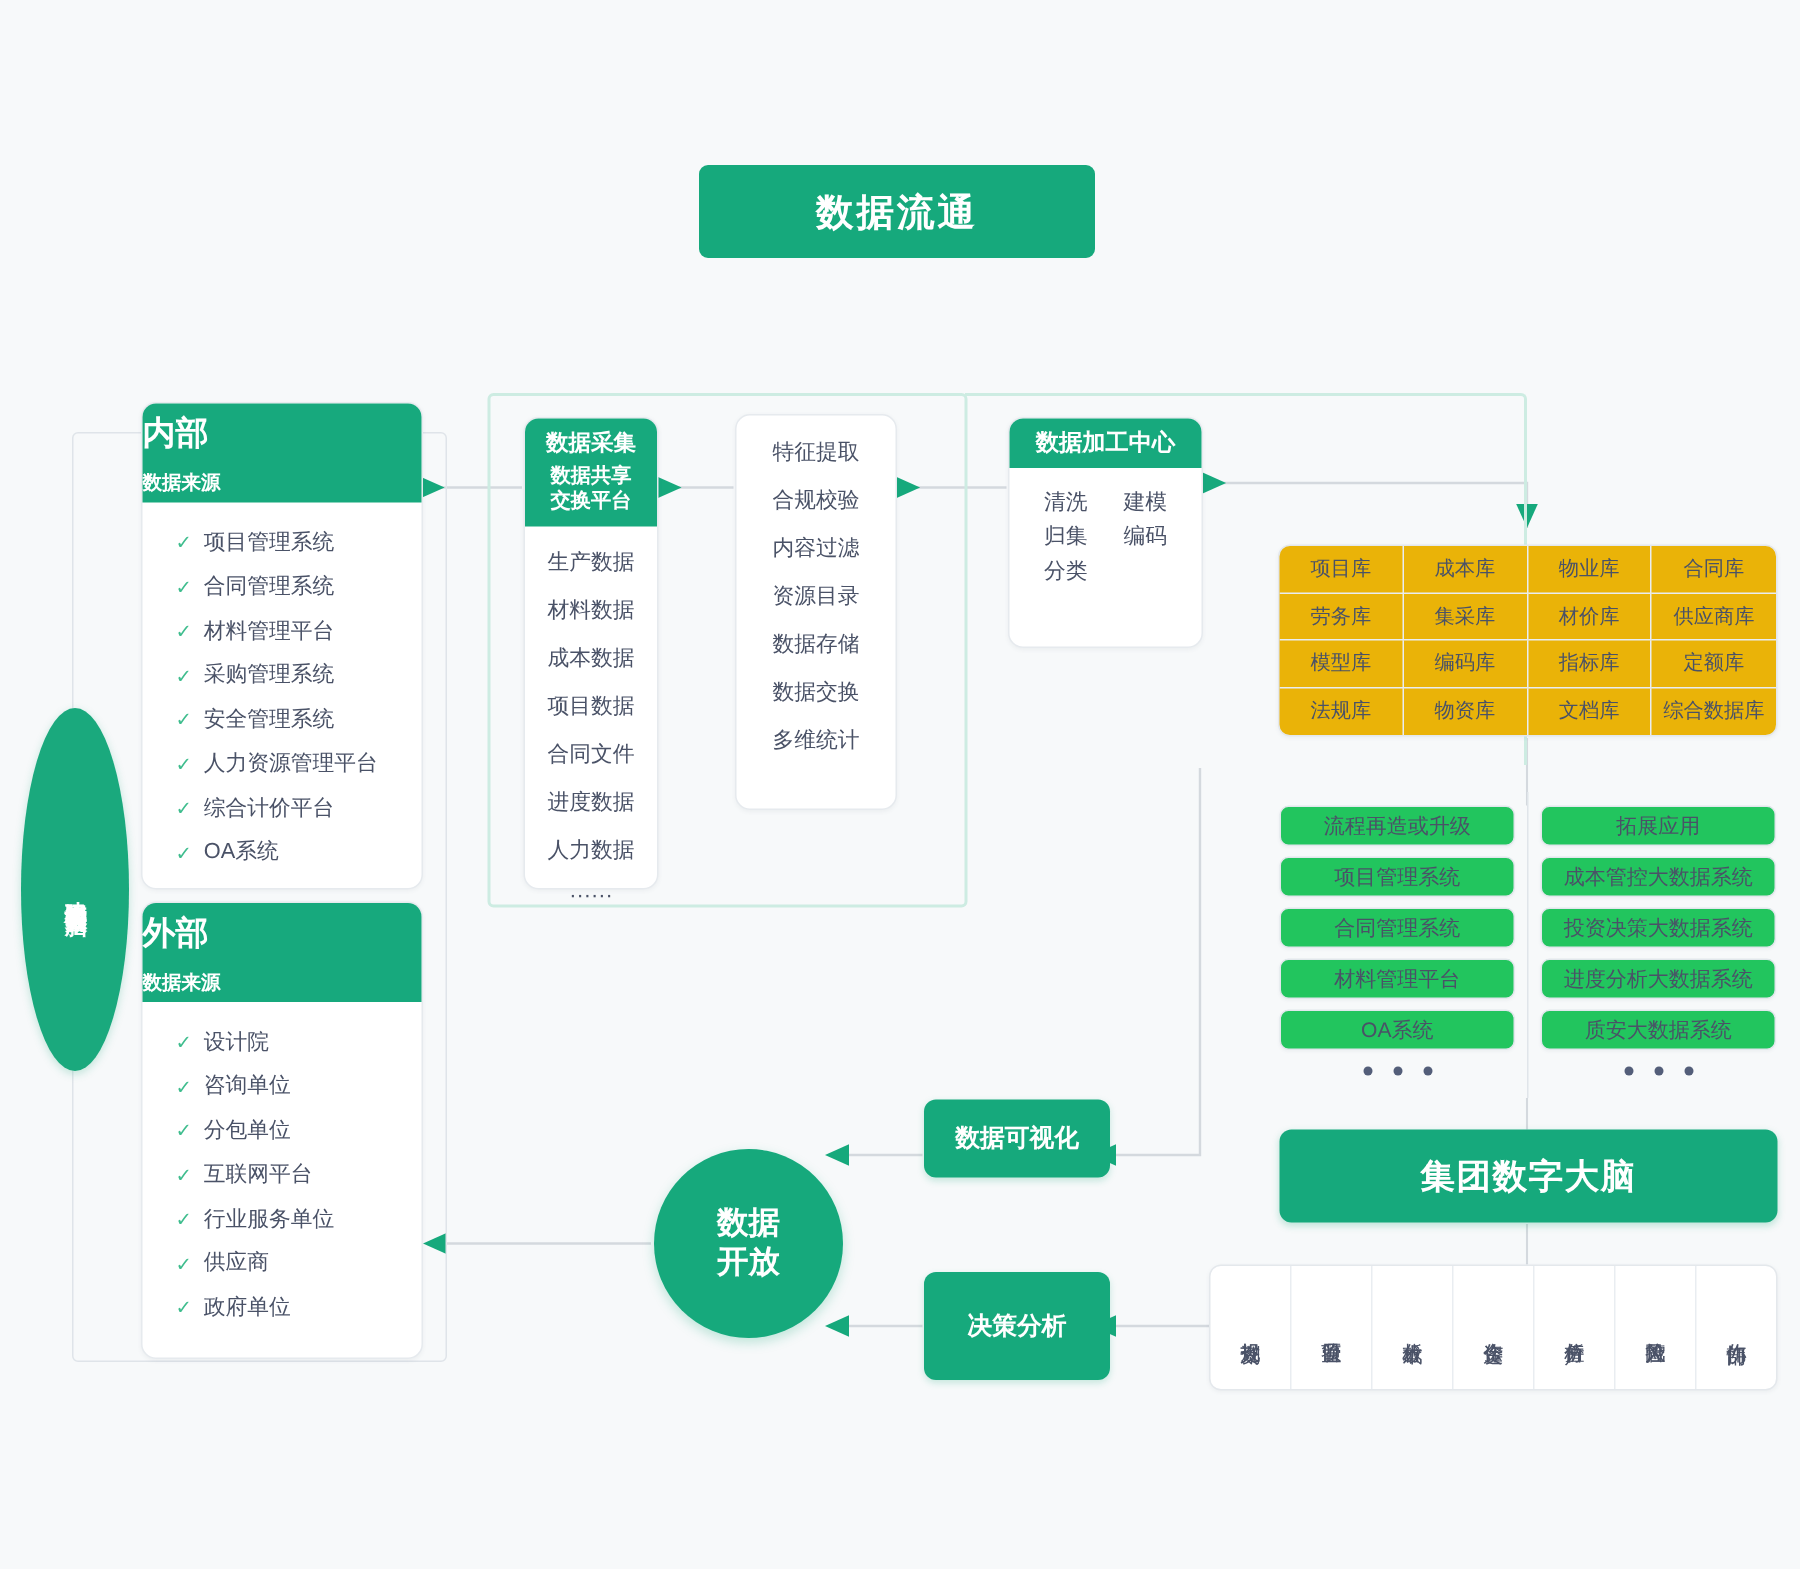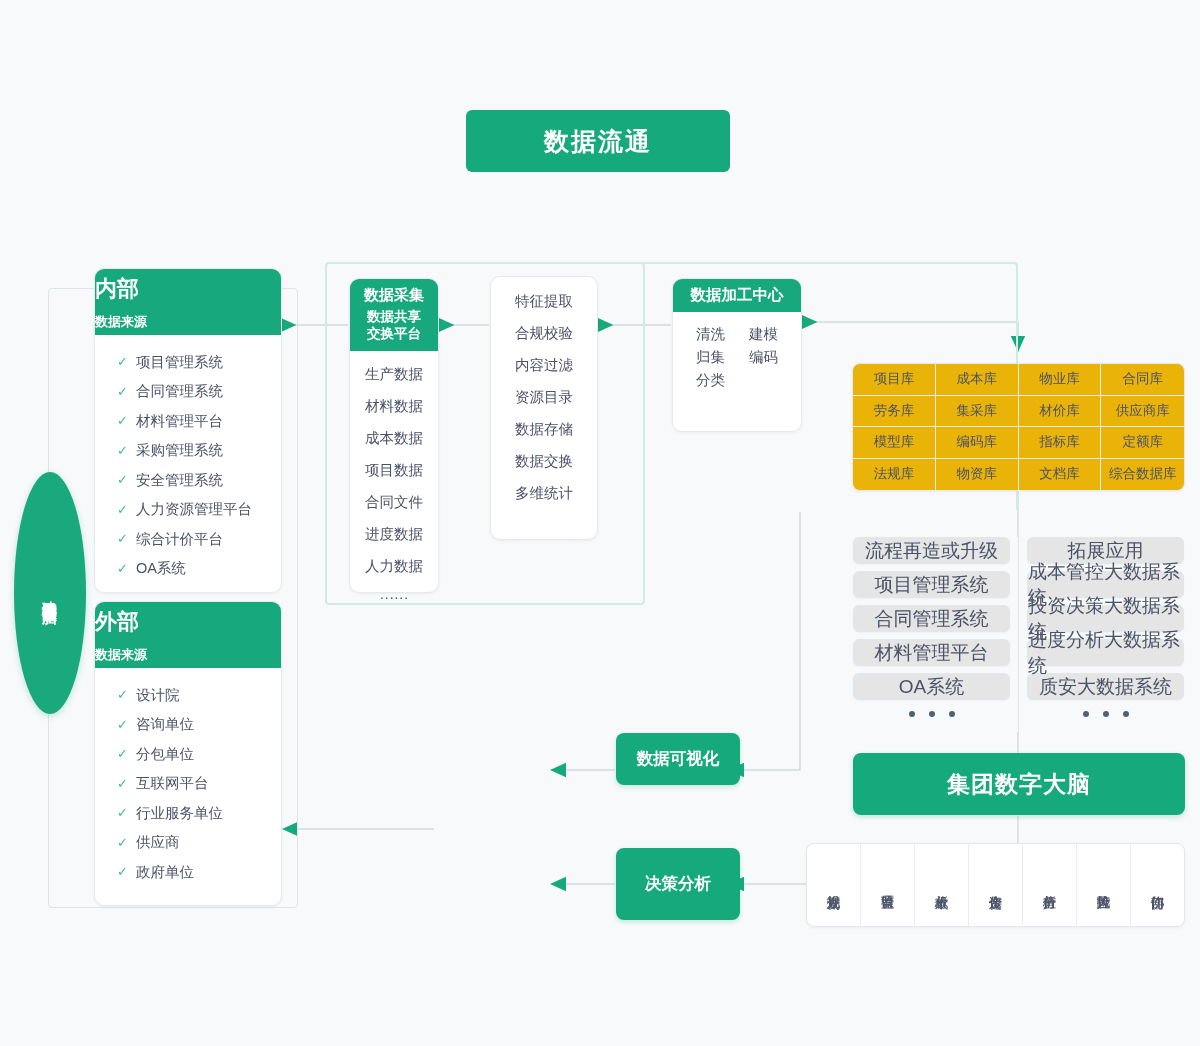--- a/index.html
+++ b/index.html
@@ -129,23 +129,23 @@
   }
   #db-grid .cell:nth-child(4n) { border-right: none; }
   #db-grid .cell:nth-child(n+13) { border-bottom: none; }
 
   
   .pill-col { position: absolute; width: 157px; }
   #apps-left { left: 853px; top: 537px; }
   #apps-right { left: 1027px; top: 537px; }
   .pill {
     height: 27px; margin-bottom: 7px;
-    background: #e5e5e5; border: 1px solid #e2e7ec; border-radius: 6px;
-    display: flex; align-items: center; justify-content: center;
-    font-size: 19px;
+    background: #22c55e; border: 1px solid #e2e7ec; border-radius: 6px;
+    display: flex; align-items: center; justify-content: center;
+    font-size: 14px;
     box-shadow: 0 1px 2px rgba(80,100,120,.05);
   }
   .dots { display: flex; justify-content: center; gap: 14px; padding-top: 4px; }
   .dots span { width: 6px; height: 6px; border-radius: 50%; background: #535e79; }
   #apps-divider {
     position: absolute; left: 1018px; top: 528px;
     width: 1px; height: 204px; background: #e0e5ea;
   }
 
   
@@ -421,14 +421,20 @@
     <div class="vcell">成本分析</div>
     <div class="vcell">资金运作</div>
     <div class="vcell">产值分析</div>
     <div class="vcell">风险管控</div>
     <div class="vcell">部门协作</div>
   </div>
 
   <div class="green-box" id="box-visual">数据可视化</div>
   <div class="green-box" id="box-decision">决策分析</div>
 
+  <div id="open-circle">
+    <div>
+      <div>数据</div>
+      <div>开放</div>
+    </div>
+  </div>
 
 </div>
 
 </body></html>

